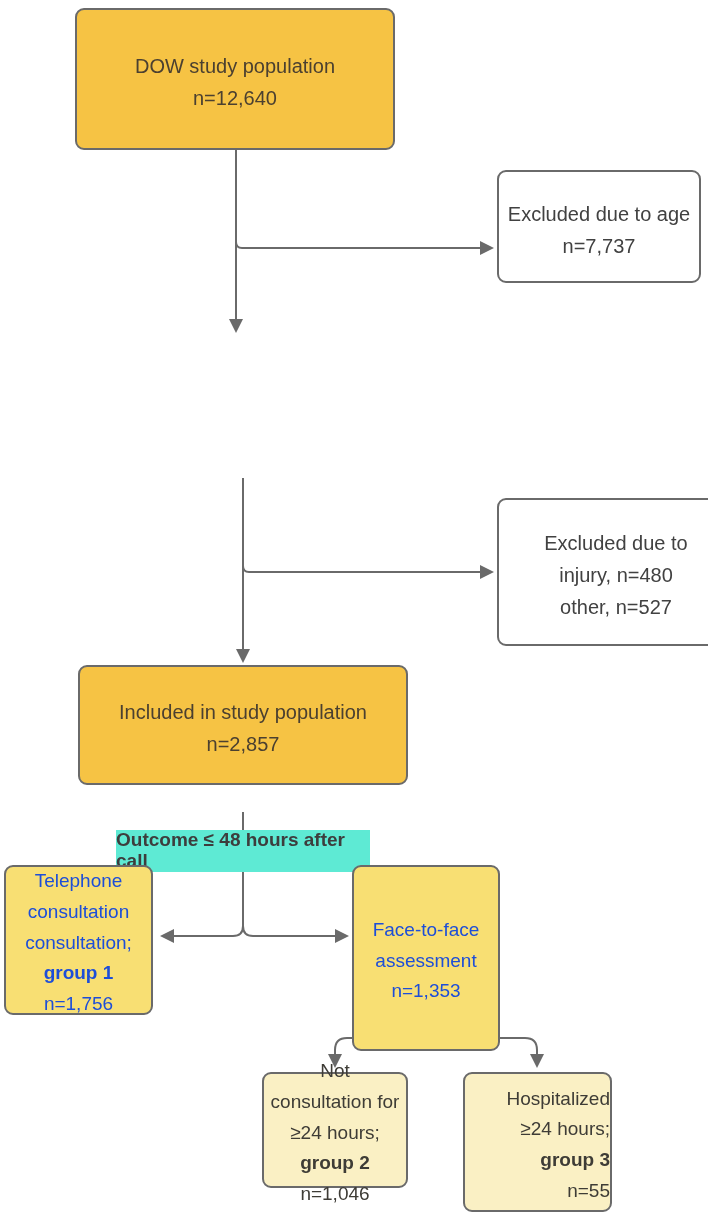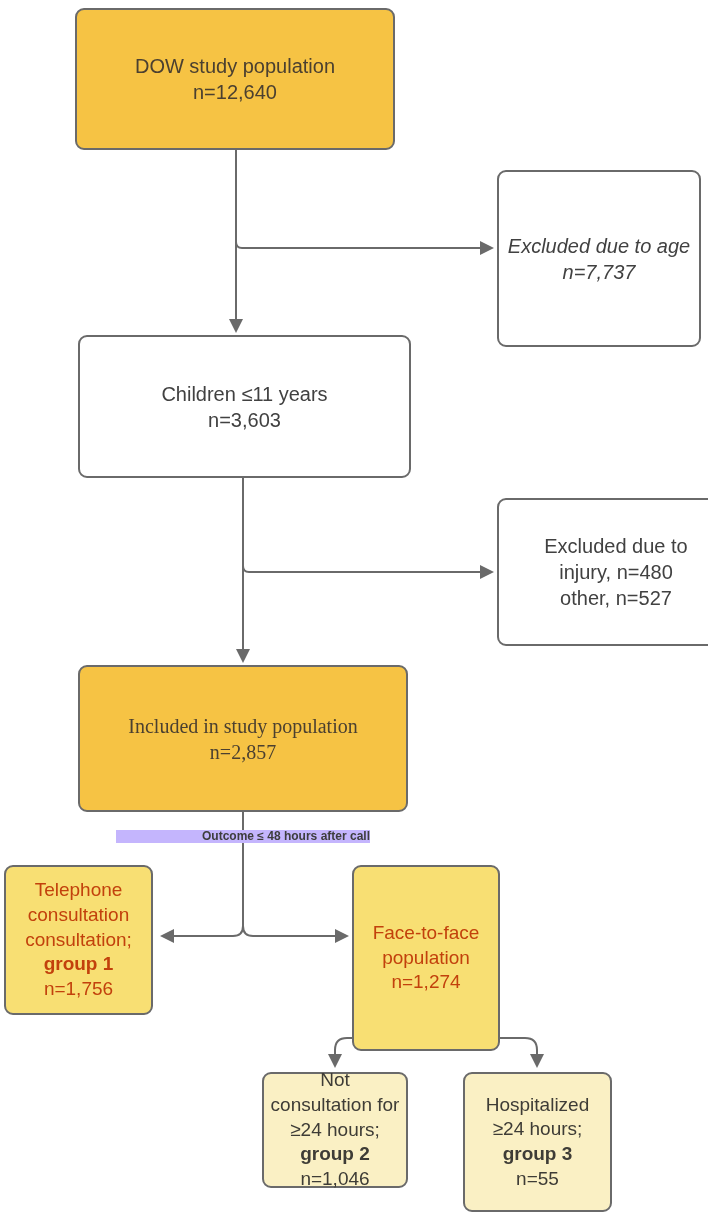--- a/index.html
+++ b/index.html
@@ -10,28 +10,28 @@
   svg.connectors{position:absolute;left:0;top:0;width:708px;height:1222px;}
   svg.connectors path.link{stroke:var(--line,#6a6a6a);stroke-width:2;fill:none;}
   .node{
     position:absolute;box-sizing:border-box;
     border:2px solid var(--border,#6a6a6a);border-radius:9px;
     display:flex;flex-direction:column;justify-content:center;align-items:center;
     text-align:center;color:var(--text,#414141);font-size:20px;line-height:1.3;
     background:#ffffff;
   }
   .node.orange{background:var(--orange,#f6c344);color:#4b4030;}
-  .node.yellow{background:var(--yellow,#f8df73);color:#c2410c;}
+  .node.yellow{background:var(--yellow,#f8df73);color:#1d4ed8;}
   .node.pale{background:var(--pale,#faf0c4);color:#3e3c36;}
   .node.small{font-size:19px;}
-  .nline{white-space:nowrap;}
+  .nline{white-space:nowrap;margin-top:6px;}
   .nline.b{font-weight:bold;}
   .note{
-    position:absolute;left:116px;top:830px;width:254px;text-align:right;
-    font-weight:bold;font-size:12px;color:#3d3d3d;background:#c4b5fd;line-height:1.1;
+    position:absolute;left:116px;top:830px;width:254px;text-align:left;
+    font-weight:bold;font-size:19px;color:#3d3d3d;background:#5eead4;line-height:1.1;
   }
 </style>
 </head>
 <body>
 
 <div class="canvas">
 
   <svg class="connectors" viewBox="0 0 708 1222" xmlns="http://www.w3.org/2000/svg">
     <defs>
       <marker id="arrowhead" markerUnits="userSpaceOnUse" markerWidth="16" markerHeight="16" refX="12" refY="7" orient="auto">
@@ -52,65 +52,61 @@
     <path class="link" d="M427,1015 L427,1030"></path>
     <path class="link" d="M427,1026 Q427,1038 415,1038 L347,1038 Q335,1038 335,1050 L335,1066" marker-end="url(#arrowhead)"></path>
     <path class="link" d="M427,1026 Q427,1038 439,1038 L525,1038 Q537,1038 537,1050 L537,1066" marker-end="url(#arrowhead)"></path>
   </svg>
 
   <div class="node orange" style="left:75px;top:8px;width:320px;height:142px;">
     <div class="nline">DOW study population</div>
     <div class="nline">n=12,640</div>
   </div>
 
-  <div class="node" style="left:497px;top:170px;width:204px;height:177px;font-style:italic;">
+  <div class="node" style="left:497px;top:170px;width:204px;height:113px;">
     <div class="nline">Excluded due to age</div>
     <div class="nline">n=7,737</div>
   </div>
 
-  <div class="node" style="left:78px;top:335px;width:333px;height:143px;">
-    <div class="nline">Children ≤11 years</div>
-    <div class="nline">n=3,603</div>
-  </div>
 
   <div class="node" style="left:497px;top:498px;width:238px;height:148px;">
     <div class="nline">Excluded due to</div>
     <div class="nline">injury, n=480</div>
     <div class="nline">other, n=527</div>
   </div>
 
-  <div class="node orange" style="left:78px;top:665px;width:330px;height:147px;font-family:Liberation Serif, serif;">
+  <div class="node orange" style="left:78px;top:665px;width:330px;height:120px;">
     <div class="nline">Included in study population</div>
     <div class="nline">n=2,857</div>
   </div>
 
   <div class="note">Outcome ≤ 48 hours after call</div>
 
   <div class="node yellow small" style="left:4px;top:865px;width:149px;height:150px;">
     <div class="nline">Telephone</div>
     <div class="nline">consultation</div>
     <div class="nline">consultation;</div>
     <div class="nline b">group 1</div>
     <div class="nline">n=1,756</div>
   </div>
 
   <div class="node yellow small" style="left:352px;top:865px;width:148px;height:186px;">
     <div class="nline">Face-to-face</div>
-    <div class="nline">population</div>
-    <div class="nline">n=1,274</div>
+    <div class="nline">assessment</div>
+    <div class="nline">n=1,353</div>
   </div>
 
   <div class="node pale small" style="left:262px;top:1072px;width:146px;height:116px;">
     <div class="nline">Not</div>
     <div class="nline">consultation for</div>
     <div class="nline">≥24 hours;</div>
     <div class="nline b">group 2</div>
     <div class="nline">n=1,046</div>
   </div>
 
-  <div class="node pale small" style="left:463px;top:1072px;width:149px;height:140px;">
+  <div class="node pale small" style="left:463px;top:1072px;width:149px;height:140px;align-items:flex-end;">
     <div class="nline">Hospitalized</div>
     <div class="nline">≥24 hours;</div>
     <div class="nline b">group 3</div>
     <div class="nline">n=55</div>
   </div>
 
 </div>
 
 </body></html>

